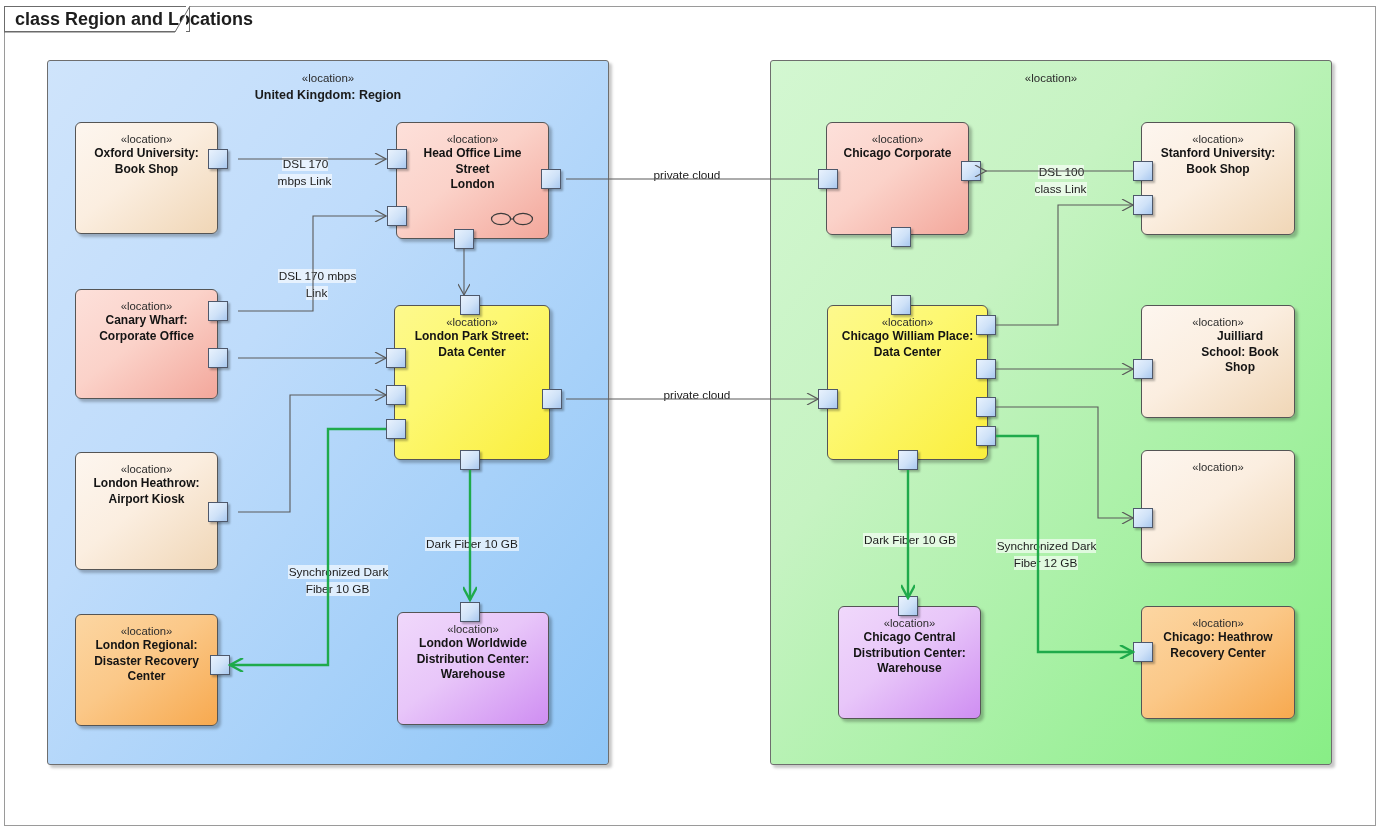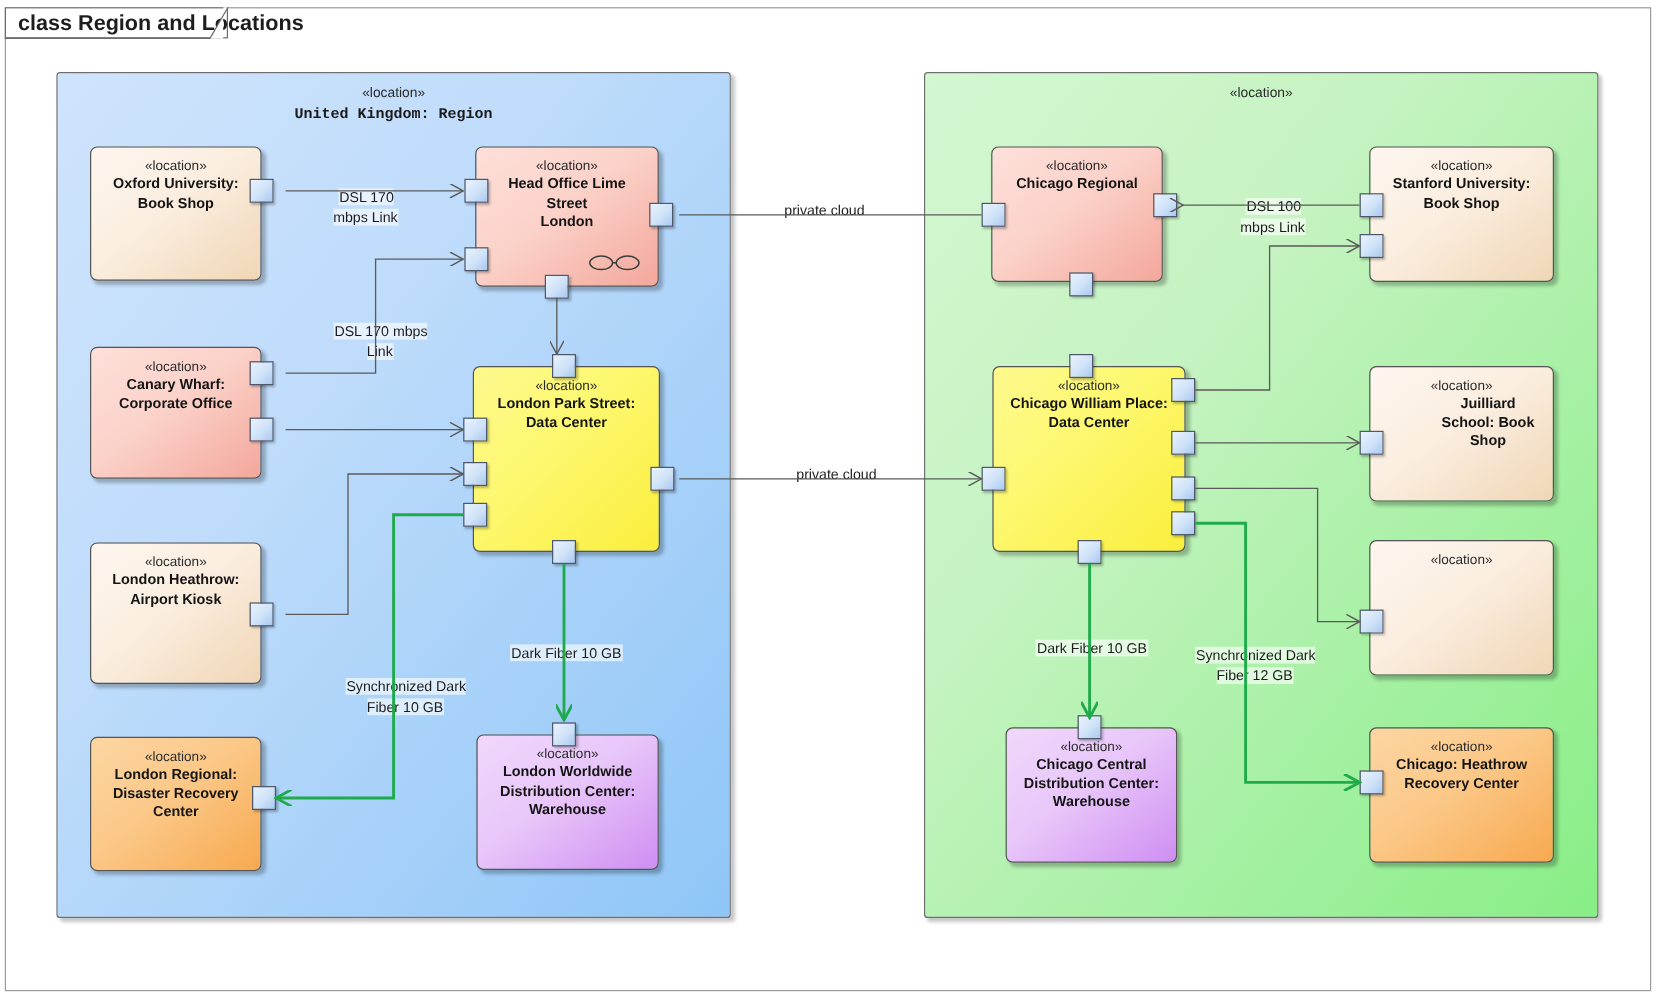--- a/index.html
+++ b/index.html
@@ -15,21 +15,21 @@
      border:1px solid #6b6b6b;border-bottom:1px solid #6b6b6b;}
   .diagram-tab .lbl{font-size:18px;font-weight:bold;color:#1d1d1d;white-space:nowrap;}
 
   
   .region{position:absolute;box-sizing:border-box;border:1px solid #6e6e6e;border-radius:3px;
           box-shadow:3px 3px 3px rgba(0,0,0,.22);}
   .region-uk{background:linear-gradient(to bottom right,#cfe4fb 0%,#bfdcfb 38%,#8fc6f7 100%);}
   .region-us{background:linear-gradient(to bottom right,#d3f7d1 0%,#c6f3c2 35%,#88ee86 100%);}
   .region-hdr{position:absolute;left:0;right:0;top:10px;text-align:center;line-height:1.35;}
   .region-hdr .stereo{font-size:11.5px;color:#2a2a2a;}
-  .region-hdr .nm{font-size:12.5px;font-weight:bold;color:#1b1b1b;font-family:Liberation Mono, monospace;}
+  .region-hdr .nm{font-size:12.5px;font-weight:bold;color:#1b1b1b;}
 
   
   .node{position:absolute;box-sizing:border-box;border:1px solid #555;border-radius:6px;
         box-shadow:3px 3px 3px rgba(0,0,0,.25);display:flex;flex-direction:column;
         align-items:center;padding-top:9px;}
   .node .stereo{font-size:11.3px;color:#2c2c2c;line-height:1.25;}
   .node .nm{font-size:12px;font-weight:bold;color:#141414;text-align:center;line-height:1.3;
             padding:0 8px;}
   .n-cream{background:linear-gradient(to bottom right,#fdf6ef 0%,#fbeee0 45%,#f0d6b6 100%);}
   .n-pink{background:linear-gradient(to bottom right,#fde0da 0%,#fbd2c9 45%,#f3a79b 100%);}
@@ -192,21 +192,21 @@
   <div class="node n-purple" style="left:397px;top:612px;width:152px;height:113px;">
     <div class="stereo">«location»</div>
     <div class="nm" style="white-space:pre-line;">London Worldwide
 Distribution Center:
 Warehouse</div>
   </div>
   <div class="port" style="left:460px;top:602px;"></div>
 
   <div class="node n-pink" style="left:826px;top:122px;width:143px;height:113px;">
     <div class="stereo">«location»</div>
-    <div class="nm" style="white-space:pre-line;">Chicago Regional</div>
+    <div class="nm" style="white-space:pre-line;">Chicago Corporate</div>
   </div>
   <div class="port" style="left:818px;top:169px;"></div>
   <div class="port" style="left:961px;top:161px;"></div>
   <div class="port" style="left:891px;top:227px;"></div>
 
   <div class="node n-cream" style="left:1141px;top:122px;width:154px;height:113px;">
     <div class="stereo">«location»</div>
     <div class="nm" style="white-space:pre-line;">Stanford University:
 Book Shop</div>
   </div>
@@ -262,21 +262,21 @@
 Link</span></div>
 
   <div class="clabel" style="left:612px;top:150px;width:150px;">
     <span>private cloud</span></div>
 
   <div class="clabel" style="left:622px;top:370px;width:150px;">
     <span>private cloud</span></div>
 
   <div class="clabel" style="left:1015px;top:147px;width:92px;">
     <span>DSL 100
-mbps Link</span></div>
+class Link</span></div>
 
   <div class="clabel" style="left:407px;top:519px;width:130px;">
     <span>Dark Fiber 10 GB</span></div>
 
   <div class="clabel" style="left:273px;top:547px;width:130px;">
     <span>Synchronized Dark
 Fiber 10 GB</span></div>
 
   <div class="clabel" style="left:845px;top:515px;width:130px;">
     <span>Dark Fiber 10 GB</span></div>

